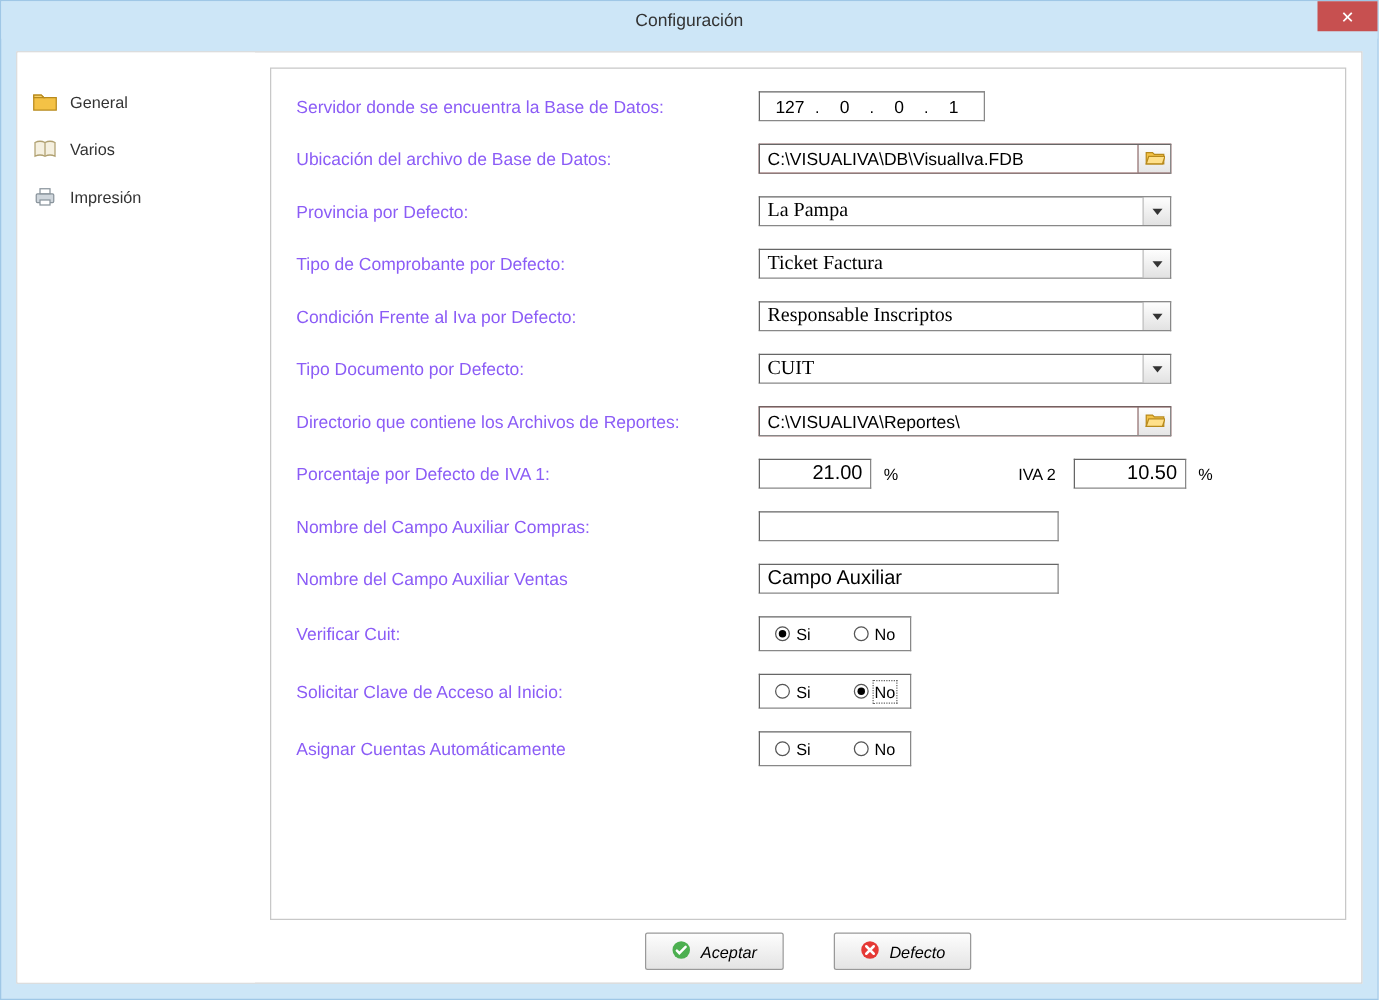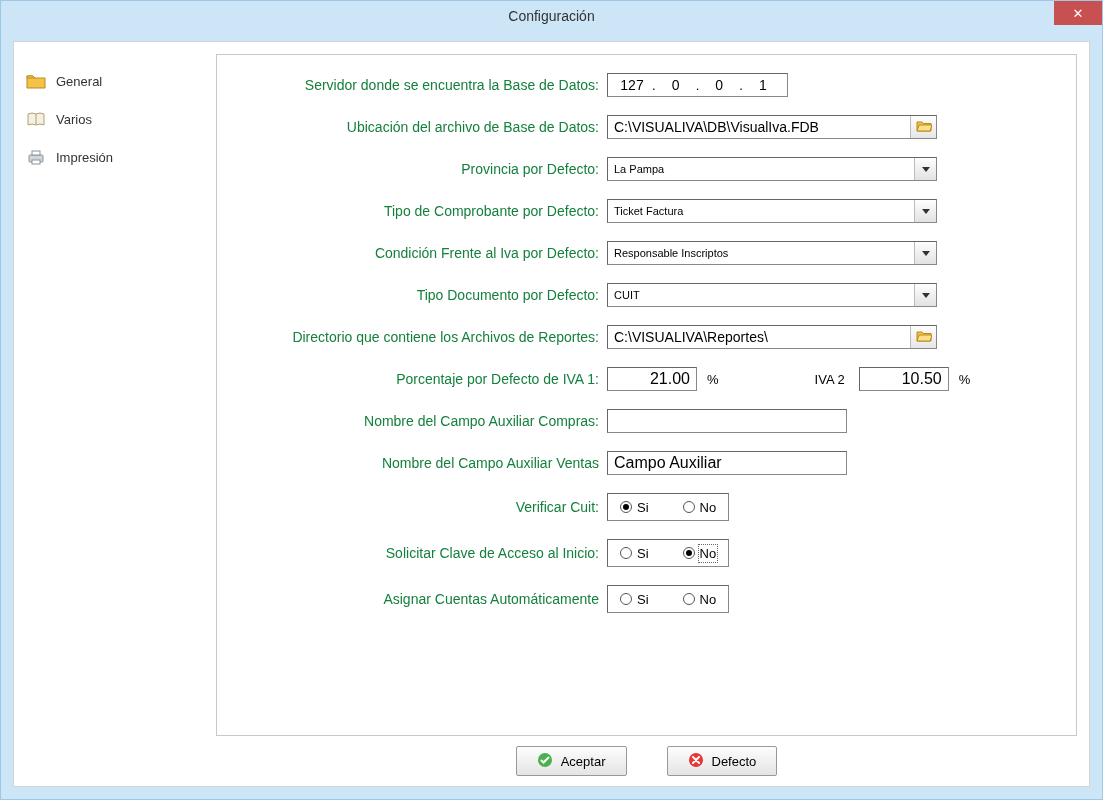--- a/index.html
+++ b/index.html
@@ -8,42 +8,42 @@
 .titlebar { height: 30px; background: #cde6f7; position: relative; display: flex; align-items: center; justify-content: center; }
 .titlebar-title { color: #333; font-size: 14px; }
 .close-btn { position: absolute; right: 0; top: 0; width: 48px; height: 24px; background: #c75050; color: #fff; display: flex; align-items: center; justify-content: center; cursor: pointer; font-size: 14px; font-family: Arial; }
 .client { position: absolute; left: 12px; right: 12px; top: 40px; bottom: 12px; background: #fff; border: 1px solid #d4d4d4; display: flex; }
 .sidebar { width: 190px; background: #fff; padding-top: 20px; }
 .sidebar-item { display: flex; align-items: center; padding: 10px 12px; gap: 10px; cursor: pointer; color: #333; }
 .sidebar-icon { width: 20px; height: 18px; display: inline-flex; align-items: center; justify-content: center; }
 .main-wrap { flex: 1; padding: 12px 12px 0 12px; display: flex; flex-direction: column; }
 .main { flex: 1; border: 1px solid #c8c8c8; background: #fff; padding: 18px 20px 10px 20px; overflow: auto; }
 .row { display: flex; align-items: center; margin-bottom: 18px; }
-.label { width: 370px; text-align: right; padding-right: 8px; color: #15803d; font-size: 14px; }
+.label { width: 370px; text-align: left; padding-right: 8px; color: #8b5cf6; font-size: 14px; }
 .field { display: flex; align-items: center; gap: 6px; }
 .ip-box { display: flex; align-items: center; border: 1px solid #888; border-top-color:#666; border-left-color:#666; background:#fff; height: 24px; padding: 0 6px; }
 .ip-seg { width: 36px; border: none; text-align: center; font-size: 14px; outline: none; }
 .ip-dot { padding: 0 2px; }
 .text-input { border: 1px solid #888; border-top-color:#666; border-left-color:#666; height: 24px; padding: 2px 6px; font-size: 16px; background:#fff; outline:none; }
 .file-row { display: flex; width: 330px; border: 1px solid #888; border-top-color:#666; border-left-color:#666; height: 24px; background:#7f1d1d; align-items:center; }
 .file-row input { border:none; flex:1; height:100%; padding:0 6px; font-size:14px; outline:none; }
 .file-btn { width: 26px; height: 100%; background: linear-gradient(#fefefe,#e6e6e6); border-left:1px solid #bbb; display:flex; align-items:center; justify-content:center; cursor:pointer; }
 .combo { display:flex; width: 330px; border: 1px solid #888; border-top-color:#666; border-left-color:#666; height: 24px; background:#fff; align-items:center; }
-.combo input { border:none; flex:1; height:100%; padding:0 6px; font-size:11px; outline:none; background:transparent; }
+.combo input { border:none; flex:1; height:100%; padding:0 6px; font-size:16px; outline:none; background:transparent;font-family:Liberation Serif, serif; }
 .combo-btn { width: 22px; height: 100%; background: linear-gradient(#fefefe,#e2e2e2); border-left:1px solid #bbb; display:flex; align-items:center; justify-content:center; cursor:pointer; }
 .chev { width:0; height:0; border-left:4px solid transparent; border-right:4px solid transparent; border-top:5px solid #333; }
 .num-input { width: 90px; text-align: right; }
 .pct { margin-left: 4px; }
 .iva2-label { margin-left: 90px; margin-right: 8px; }
 .radio-box { border: 1px solid #888; border-top-color:#666; border-left-color:#666; height: 28px; padding: 0 12px; display:flex; align-items:center; gap: 34px; background:#fff; }
 .radio-opt { display:flex; align-items:center; gap:5px; cursor:pointer; }
 .radio-circle { width:12px; height:12px; border:1px solid #555; border-radius:50%; display:flex; align-items:center; justify-content:center; background:#fff; }
 .radio-dot { width:6px; height:6px; background:#000; border-radius:50%; }
 .dotted { outline: 1px dotted #666; outline-offset: 1px; }
-.button-bar { height: 50px; display:flex; align-items:center; justify-content:center; gap: 40px; }
+.button-bar { height: 50px; display:flex; align-items:center; justify-content:center; gap: 40px; font-style: italic; }
 .btn { display:flex; align-items:center; gap:8px; padding: 4px 20px; border:1px solid #999; background: linear-gradient(#fdfdfd,#e4e4e4); cursor:pointer; border-radius:2px; height: 30px; }
 .icon-check { width:16px; height:16px; }
 .icon-cancel { width:16px; height:16px; }
 </style>
 </head>
 <body>
 
 <div class="window">
   <div class="titlebar">
     <span class="titlebar-title">Configuración</span>

